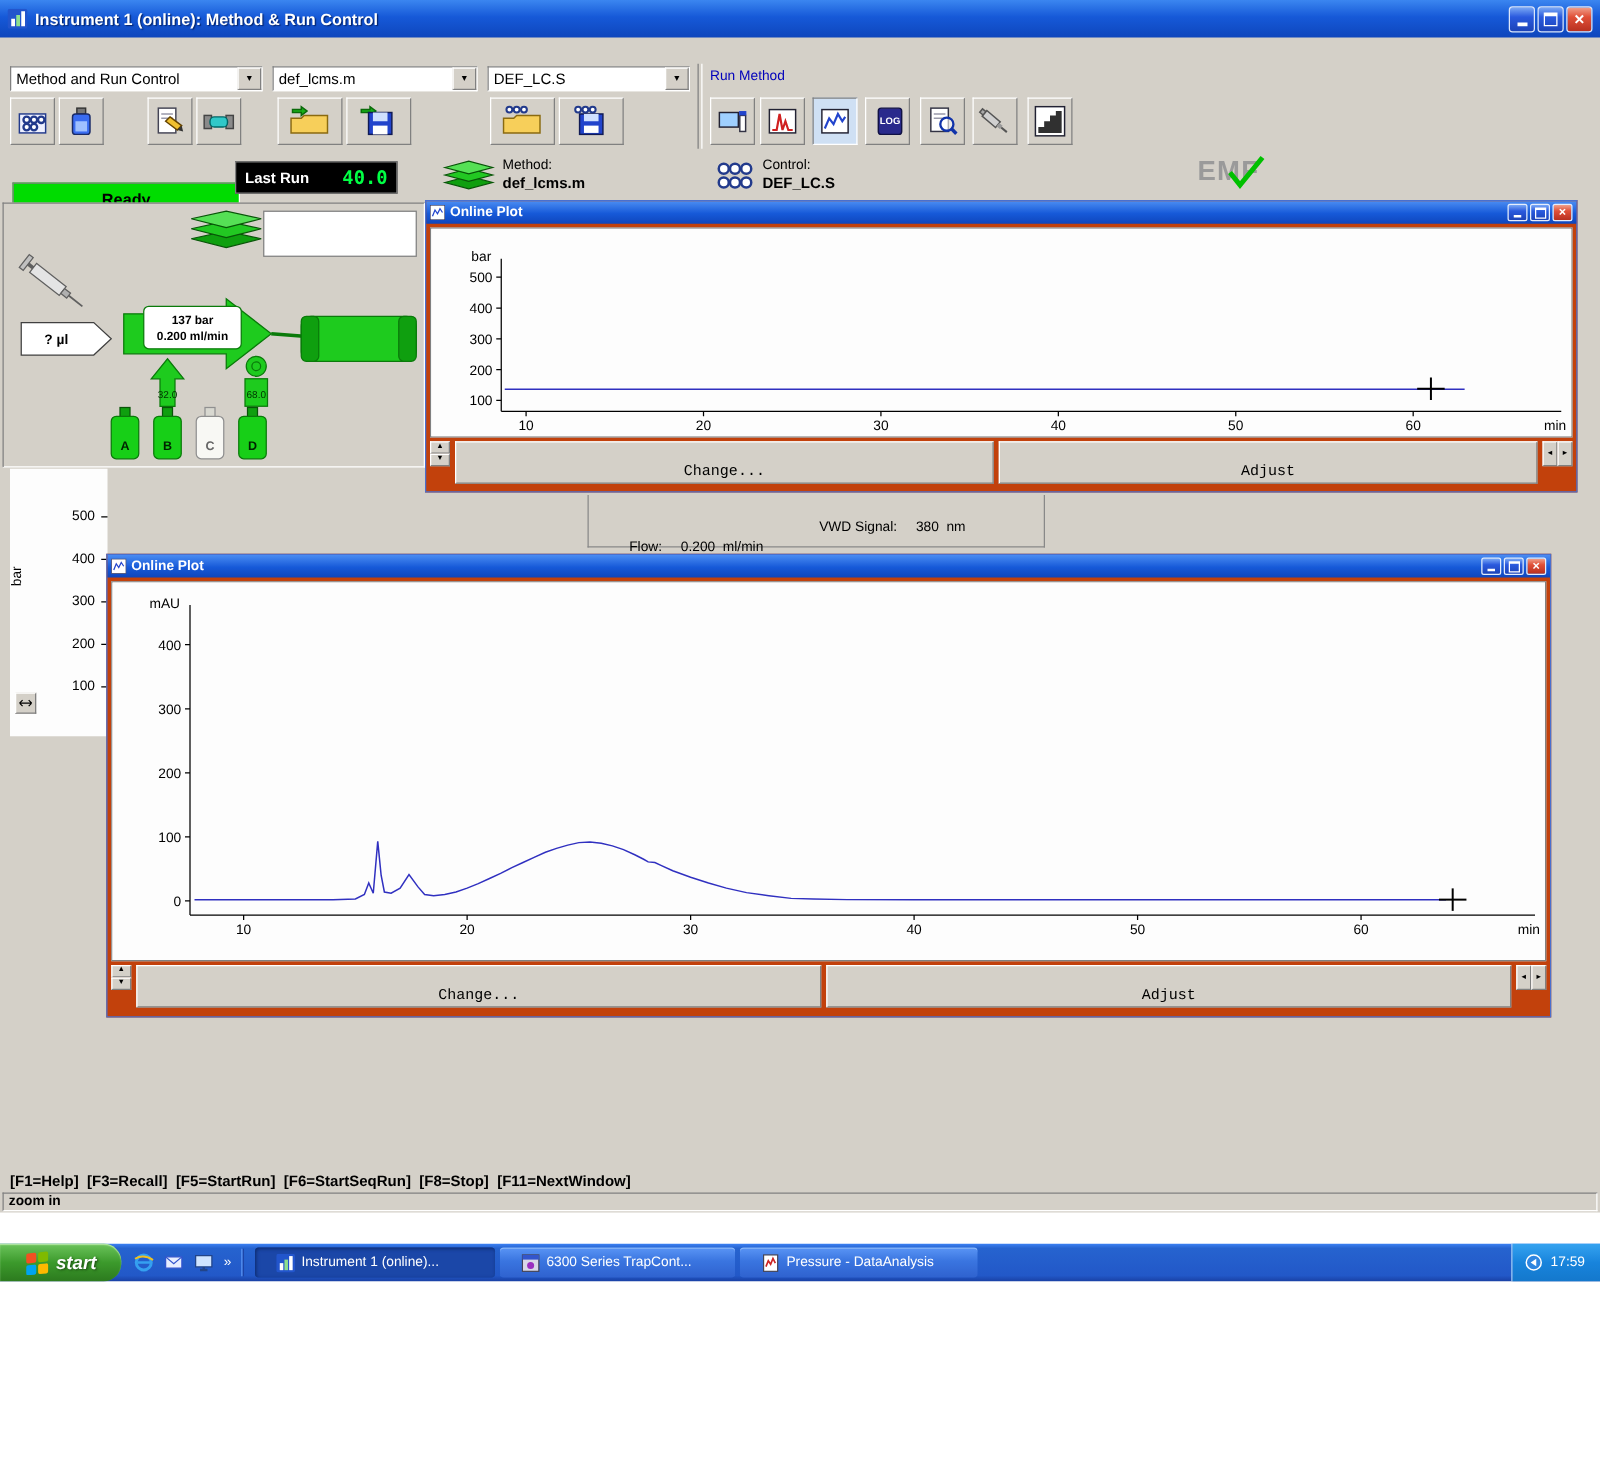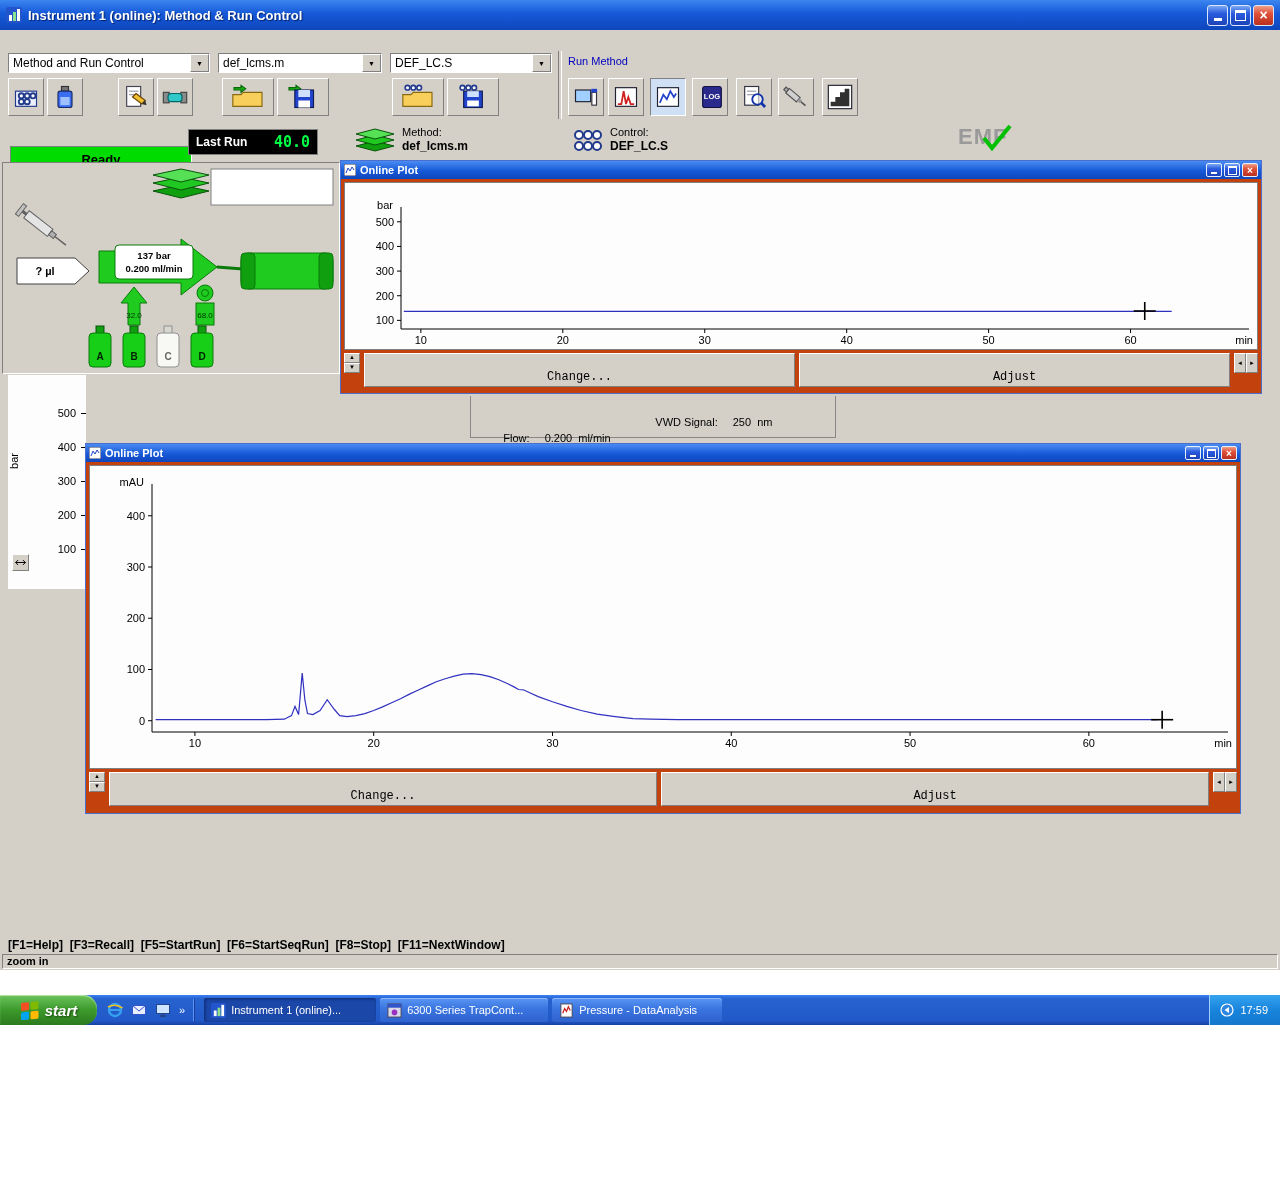--- a/index.html
+++ b/index.html
@@ -115,21 +115,21 @@
     background:linear-gradient(180deg,#3c81f3 0%,#2663cf 12%,#2258c8 85%,#1941a5 100%);
     display:flex;align-items:center;}
   .startbtn{width:97px;height:30px;border-radius:0 14px 14px 0;
     background:linear-gradient(180deg,#6cc45c 0%,#3c9a2c 50%,#2c7a1e 100%);
     display:flex;align-items:center;justify-content:center;gap:5px;
     box-shadow:inset 0 1px 1px #b8e8a8;color:#fff;font-weight:bold;font-style:italic;font-size:15px;
     text-shadow:1px 1px 2px #1a4a10;}
   .quicklaunch{display:flex;align-items:center;gap:8px;padding:0 8px 0 10px;}
   .ql-chev{color:#fff;font-size:11px;}
   .taskbtn{height:24px;margin:0 2px;border-radius:3px;display:flex;align-items:center;gap:5px;
-    padding:0 7px;color:#fff;font-size:11px;white-space:nowrap;overflow:hidden;
+    padding:0 17px;color:#fff;font-size:11px;white-space:nowrap;overflow:hidden;
     background:linear-gradient(180deg,#5a95f5,#3a75e0 45%,#2f62cf);box-shadow:inset 0 1px 0 #8cb8f8;}
   .taskbtn.active{background:#1b47a8;box-shadow:inset 1px 1px 3px #0c2a6e;}
   .taskbtn span{overflow:hidden;text-overflow:ellipsis;}
   .tray{margin-left:auto;height:30px;display:flex;align-items:center;gap:6px;padding:0 12px 0 10px;
     background:linear-gradient(180deg,#35a3f0 0%,#1884dc 50%,#1478cc 100%);
     border-left:1px solid #9fd0f8;color:#fff;font-size:11px;}
 
   .seplabel{width:1px;height:22px;background:#5a95f5;box-shadow:1px 0 0 #1a3c9c;}
 </style>
 </head>
@@ -400,21 +400,21 @@
     <div class="u-mark" style="top:174px;"></div>
     <div class="rescale">
       <svg width="13" height="13" viewBox="0 0 16 16">
         <path d="M2 8 H14 M2 8 L5 5 M2 8 L5 11 M14 8 L11 5 M14 8 L11 11" fill="none" stroke="#000" stroke-width="1.2"></path>
       </svg>
     </div>
   </div>
 
   <div class="underlay-status">
     <div class="us-line" style="left:166px;top:8px;">
-      <span>VWD Signal:</span><span class="val">250  nm</span>
+      <span>VWD Signal:</span><span class="val">380  nm</span>
     </div>
     <div class="us-line" style="left:14px;top:24px;">
       <span>Flow:</span><span class="val">0.200  ml/min</span>
     </div>
   </div>
 
   <div class="plotwin" style="left:340px;top:160px;width:922px;height:234px;">
     <div class="wtitle">
       <svg width="12" height="12" viewBox="0 0 12 12">
         <rect x="0" y="0" width="12" height="12" fill="#fff" stroke="#335"></rect>

